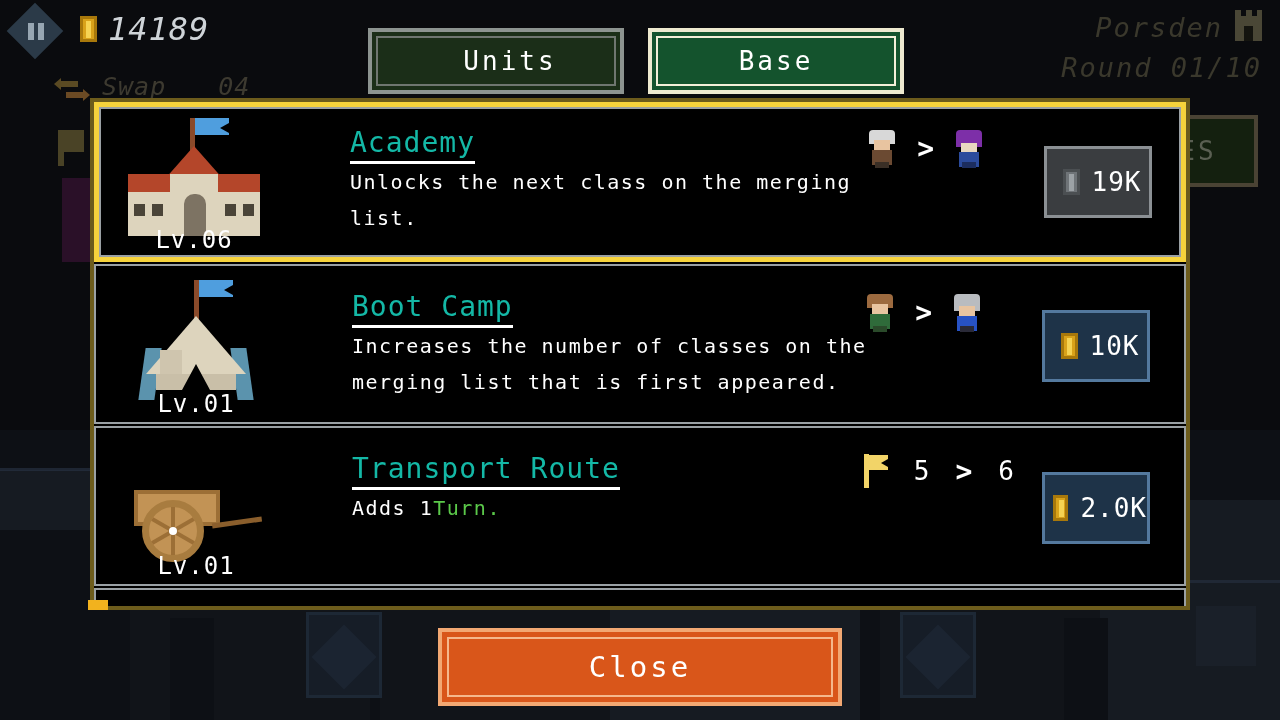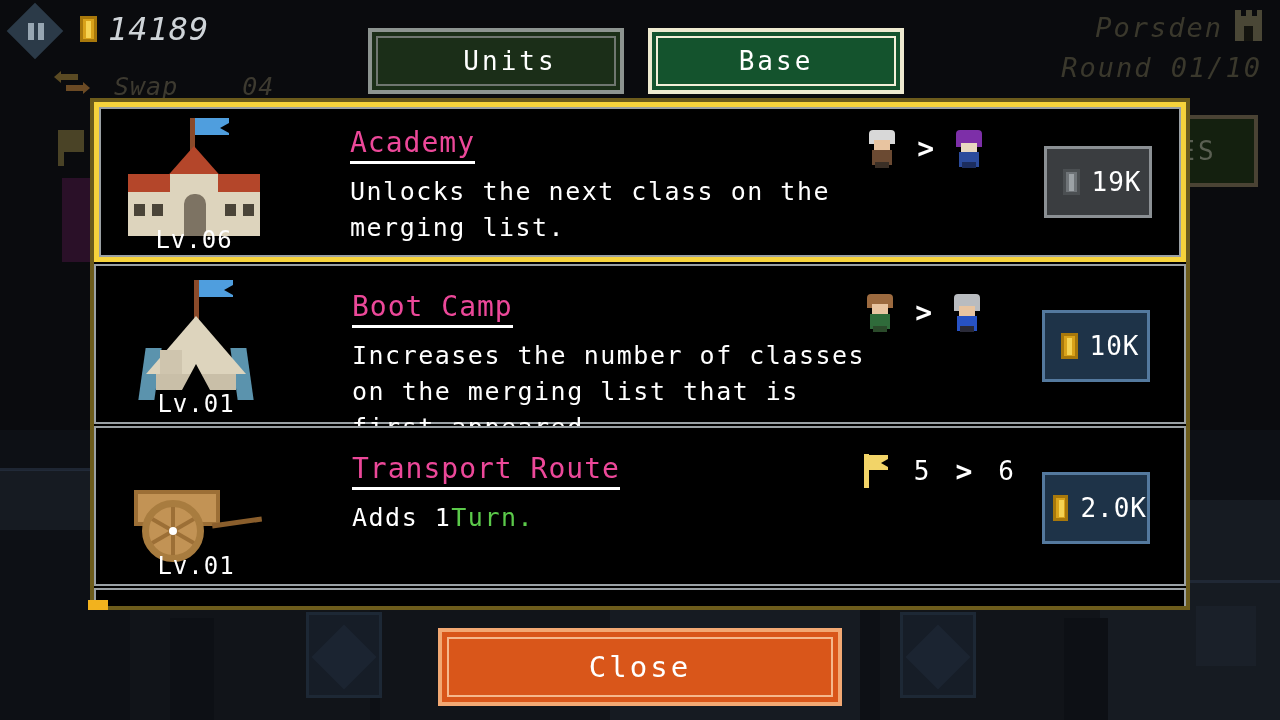--- a/index.html
+++ b/index.html
@@ -33,21 +33,21 @@
   .pause-diamond .bar.l { left:20px; } .pause-diamond .bar.r { left:30px; }
 
   .coin-ico { display:inline-block; width:17px; height:26px; position:relative;
       background:#d9a21a; border:3px solid #a8780b; vertical-align:-6px; }
   .coin-ico:after { content:""; position:absolute; left:3px; top:2px; width:5px; height:17px; background:#f6d352; }
   .coin-ico.grey { background:#6f7478; border-color:#4b4f52; }
   .coin-ico.grey:after { background:#9ca2a6; }
 
   .gold-row { position:absolute; left:80px; top:10px; display:flex; align-items:center; gap:11px;
       color:#cfd4d8; font-size:32px; letter-spacing:1px; }
-  .swap-row { position:absolute; left:58px; top:72px; display:flex; align-items:flex-start; gap:28px;
+  .swap-row { position:absolute; left:58px; top:72px; display:flex; align-items:flex-end; gap:16px;
       color:#3d3a30; font-size:25px; letter-spacing:1px; }
   .swap-ico { width:28px; height:22px; position:relative; }
   .swap-ico .a1, .swap-ico .a2 { position:absolute; height:6px; background:#5a4a23; }
   .swap-ico .a1 { top:2px; left:0; width:20px; }
   .swap-ico .a1:before { content:""; position:absolute; left:-4px; top:-3px; width:0;height:0;
       border-top:6px solid transparent;border-bottom:6px solid transparent;border-right:7px solid #5a4a23; }
   .swap-ico .a2 { top:13px; left:8px; width:20px; background:#6b4a24; }
   .swap-ico .a2:after { content:""; position:absolute; right:-4px; top:-3px; width:0;height:0;
       border-top:6px solid transparent;border-bottom:6px solid transparent;border-left:7px solid #6b4a24; }
 
@@ -87,23 +87,23 @@
   .row.sel { border:none; }
   .row.sel .selframe { position:absolute; inset:0; border:5px solid #f7d33c; z-index:5; pointer-events:none; }
   .row.sel .innerframe { position:absolute; inset:5px; border:2px solid #9aa0a4; z-index:4; pointer-events:none; }
   .row.partial { height:30px; overflow:hidden; }
 
   .ico-cell { position:absolute; left:20px; top:10px; width:160px; height:140px; }
   .lvl { position:absolute; left:0; bottom:-2px; width:160px; text-align:center;
       color:#fff; font-size:24px; letter-spacing:1px; }
 
   .txt-cell { position:absolute; left:256px; top:24px; right:300px; }
-  .bname { color:#ec4899; font-size:28px; letter-spacing:1px; display:inline-block;
+  .bname { color:#14b8a6; font-size:28px; letter-spacing:1px; display:inline-block;
       border-bottom:3px solid #fff; padding-bottom:2px; }
-  .bdesc { color:#fff; font-size:25px; letter-spacing:1.5px; line-height:36px; margin-top:10px; }
+  .bdesc { color:#fff; font-size:20px; letter-spacing:1.5px; line-height:36px; margin-top:0; }
   .green { color:#5bc94a; }
 
   .effect-cell { position:absolute; right:200px; top:26px; display:flex; align-items:center; gap:18px;
       color:#fff; font-size:26px; }
   .arrow { color:#fff; font-weight:bold; font-size:28px; }
 
   .price { position:absolute; right:34px; top:44px; width:108px; height:72px;
       display:flex; align-items:center; justify-content:center; gap:12px;
       color:#fff; font-size:26px; letter-spacing:1px;padding-left:8px; }
   .price.buy { background:#1e3348; border:3px solid #54799e; }

